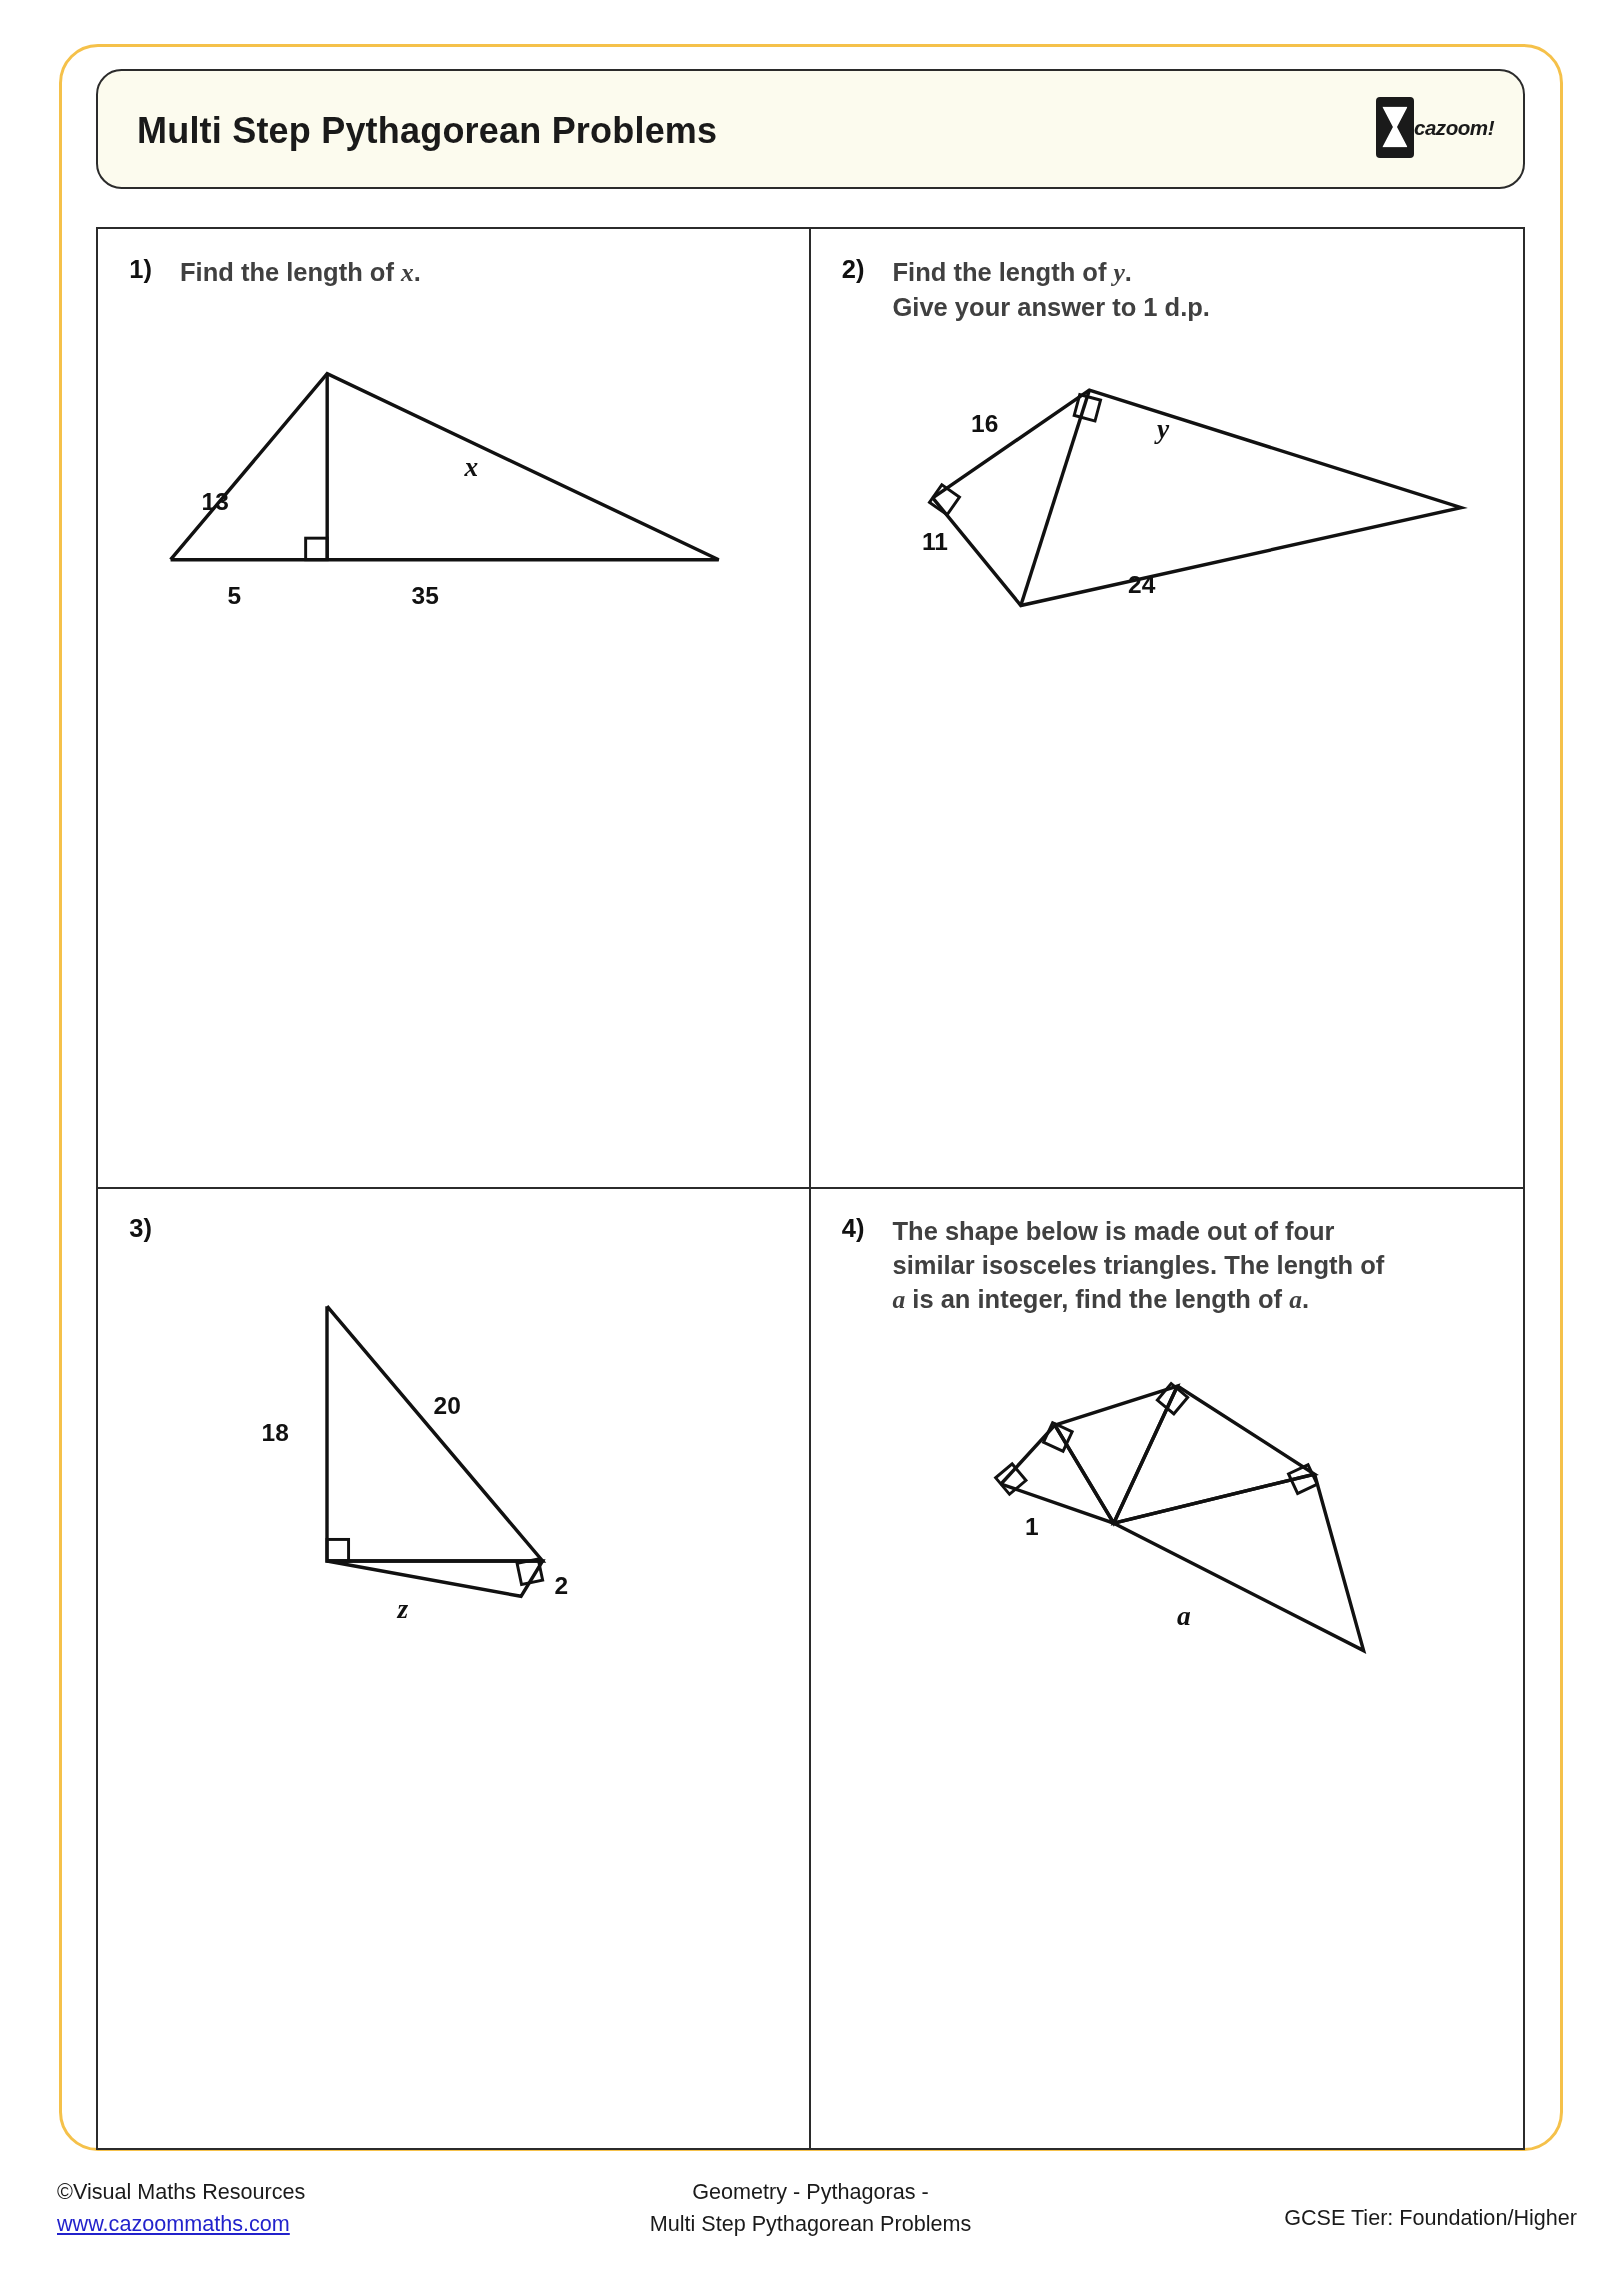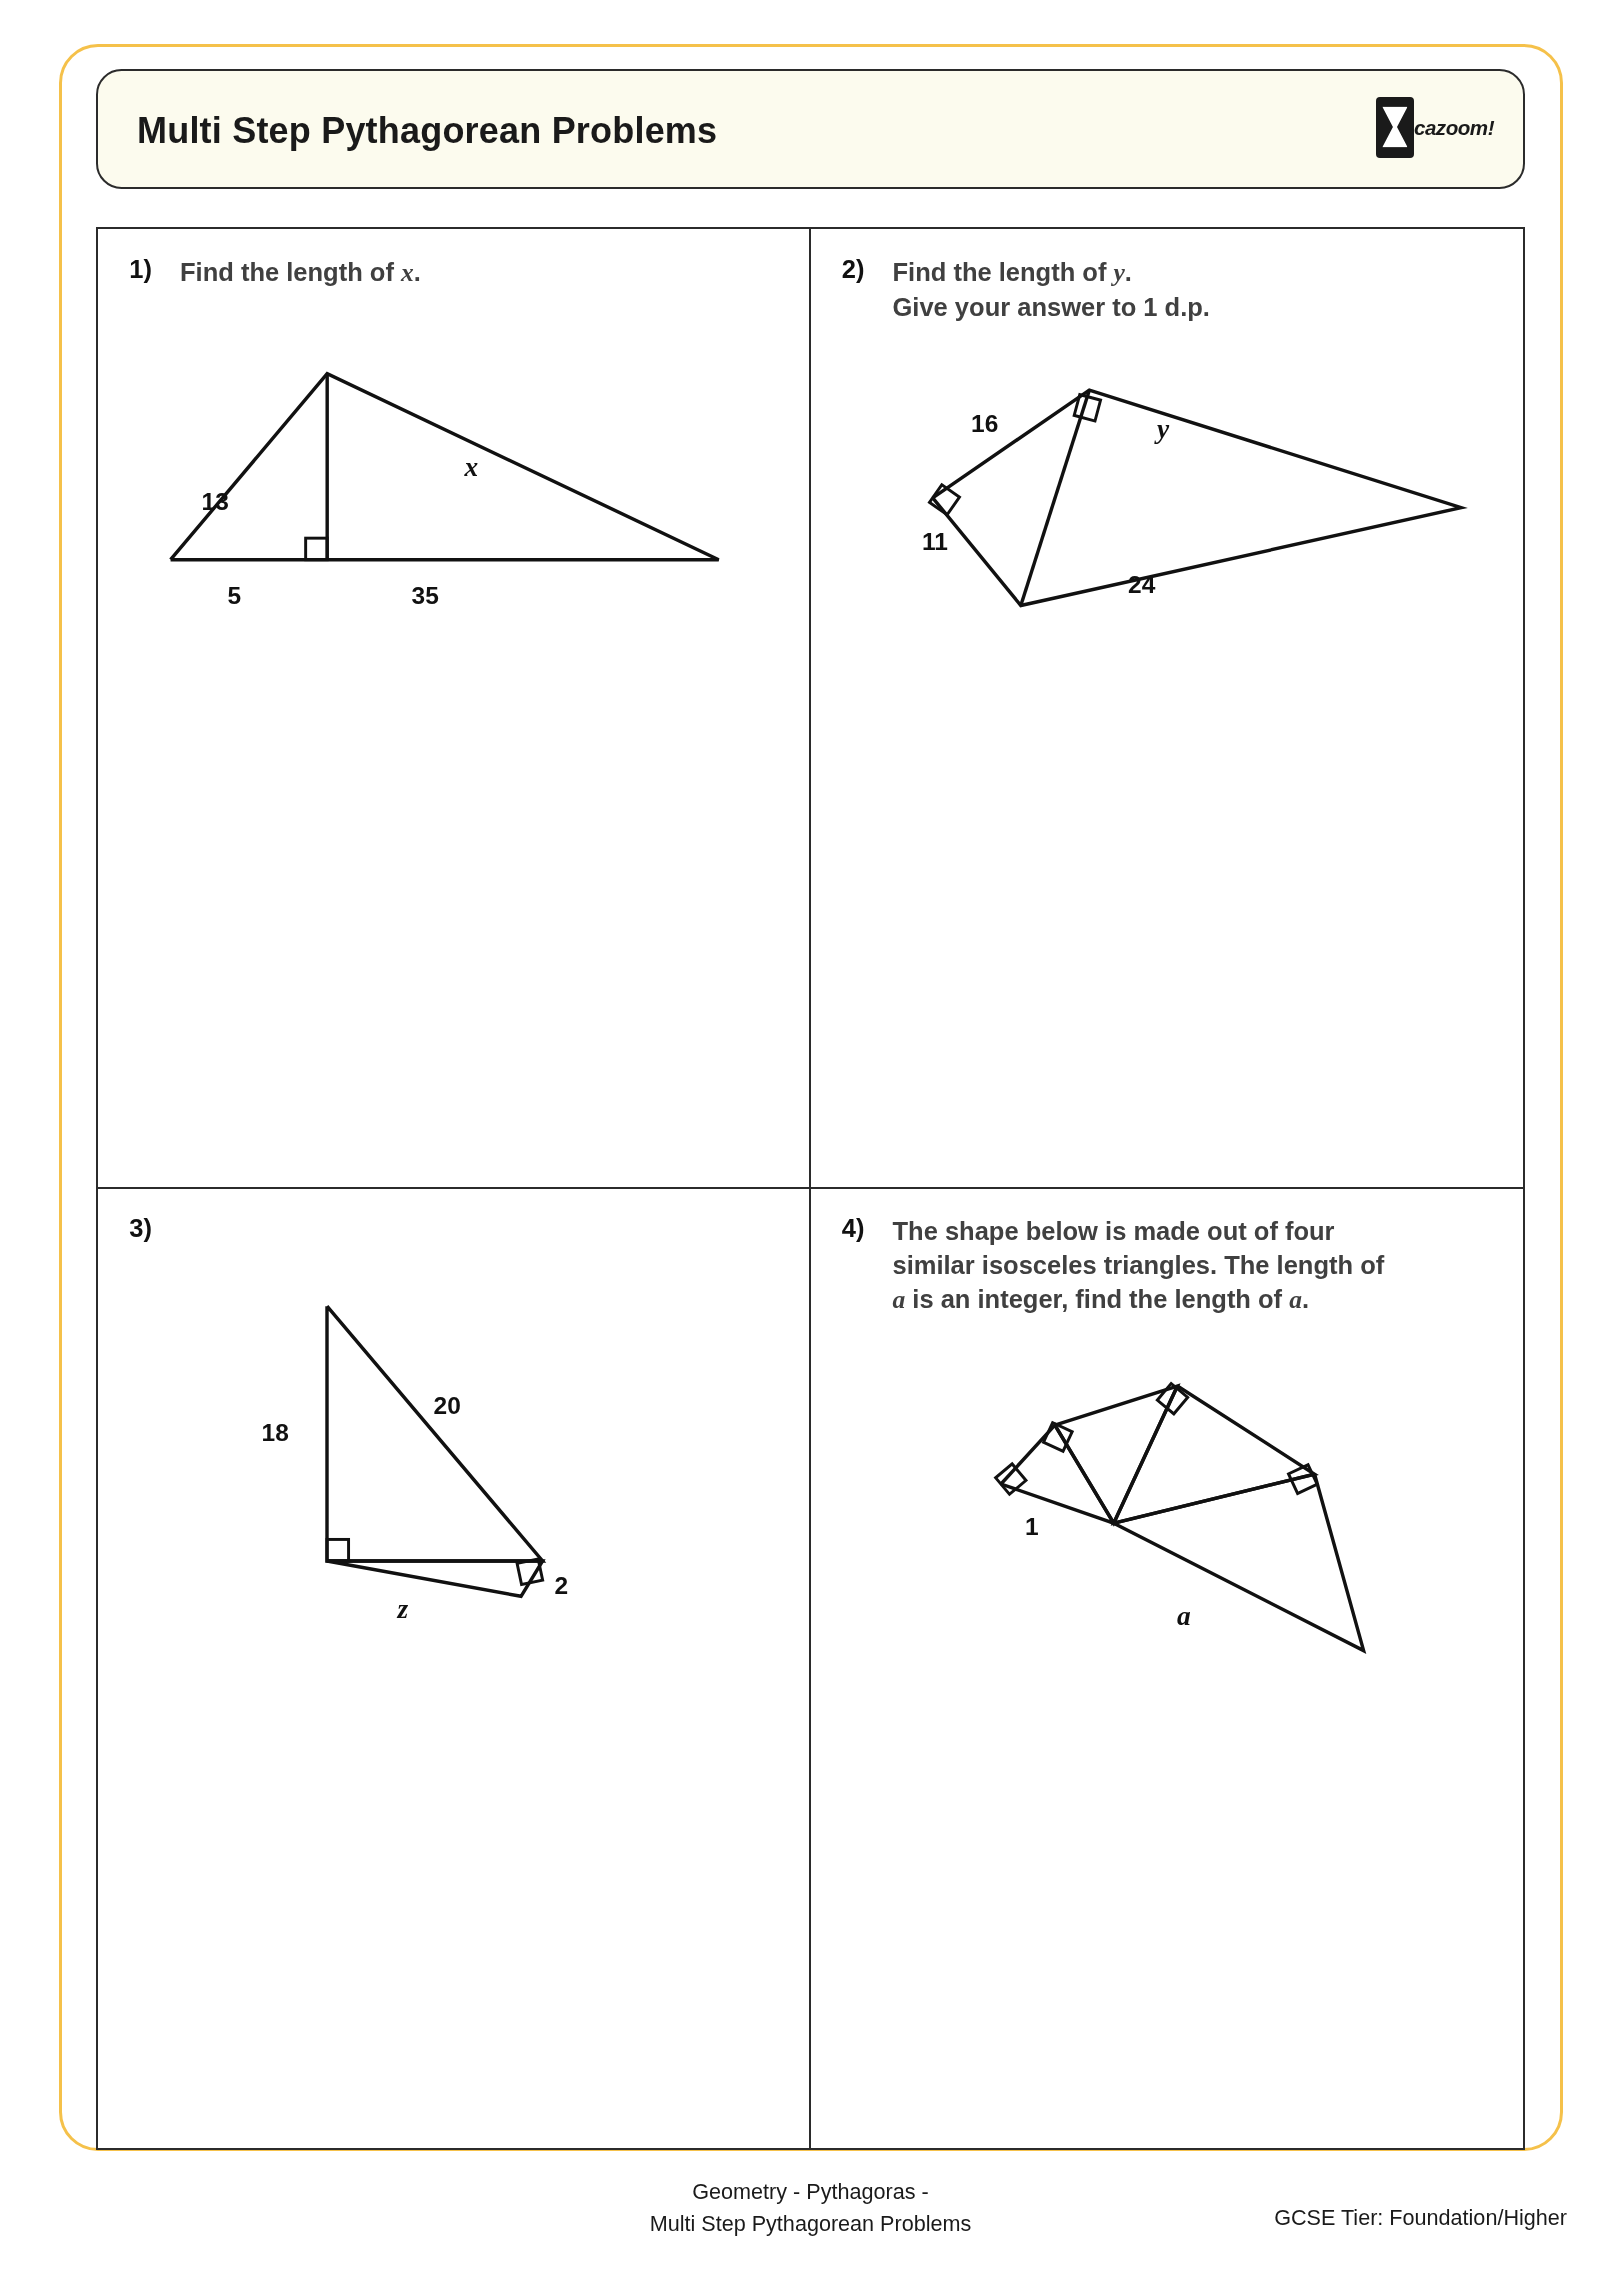--- a/index.html
+++ b/index.html
@@ -126,21 +126,21 @@
   .footer {
     position: absolute;
     left: 0; top: 2168px;
     width: 1621px; height: 108px;
     font-size: 21.6px;
     color: #1a1a1a;
   }
   .footer .left { position: absolute; left: 57px; top: 7.8px; line-height: 1.5; }
   .footer .left a { color: #2222cc; text-decoration: underline; }
   .footer .center { position: absolute; left: 0; right: 0; top: 7.8px; text-align: center; line-height: 1.5; }
-  .footer .right { position: absolute; right: 54px; top: 37px; }
+  .footer .right { position: absolute; right: 44px; top: 37px; }
   .sq { fill: none; stroke: #111; stroke-width: 3; }
 </style>
 </head>
 <body>
 
 <div class="page">
 
   <div class="sheet-border"></div>
 
   <div class="title-bar"></div>
@@ -235,20 +235,24 @@
           <rect class="sq" x="-11" y="-11" width="22" height="22" transform="translate(458,155) rotate(-25)"></rect>
         </svg>
         <div class="lbl" style="left:191px; top:196px;">1</div>
         <div class="lbl it" style="left:343px; top:284px;">a</div>
       </div>
     </div>
 
   </div>
 
   <div class="footer">
+    <div class="left">
+      <div>©Visual Maths Resources</div>
+      <div><a href="#">www.cazoommaths.com</a></div>
+    </div>
     <div class="center">
       <div>Geometry - Pythagoras -</div>
       <div>Multi Step Pythagorean Problems</div>
     </div>
     <div class="right">GCSE Tier: Foundation/Higher</div>
   </div>
 
 </div>
 
 

